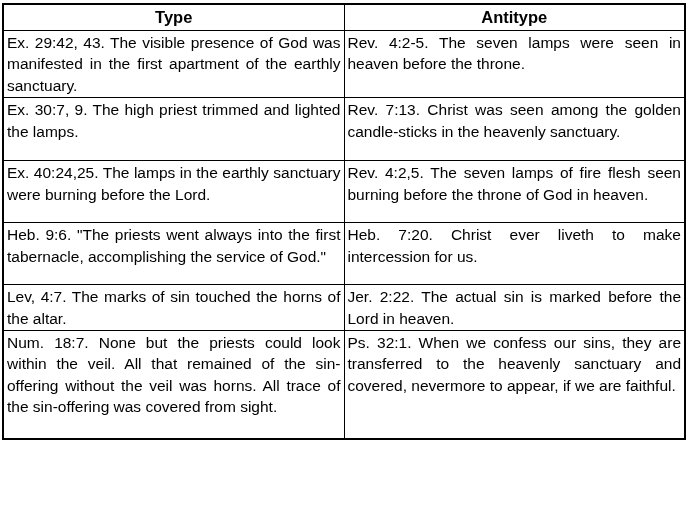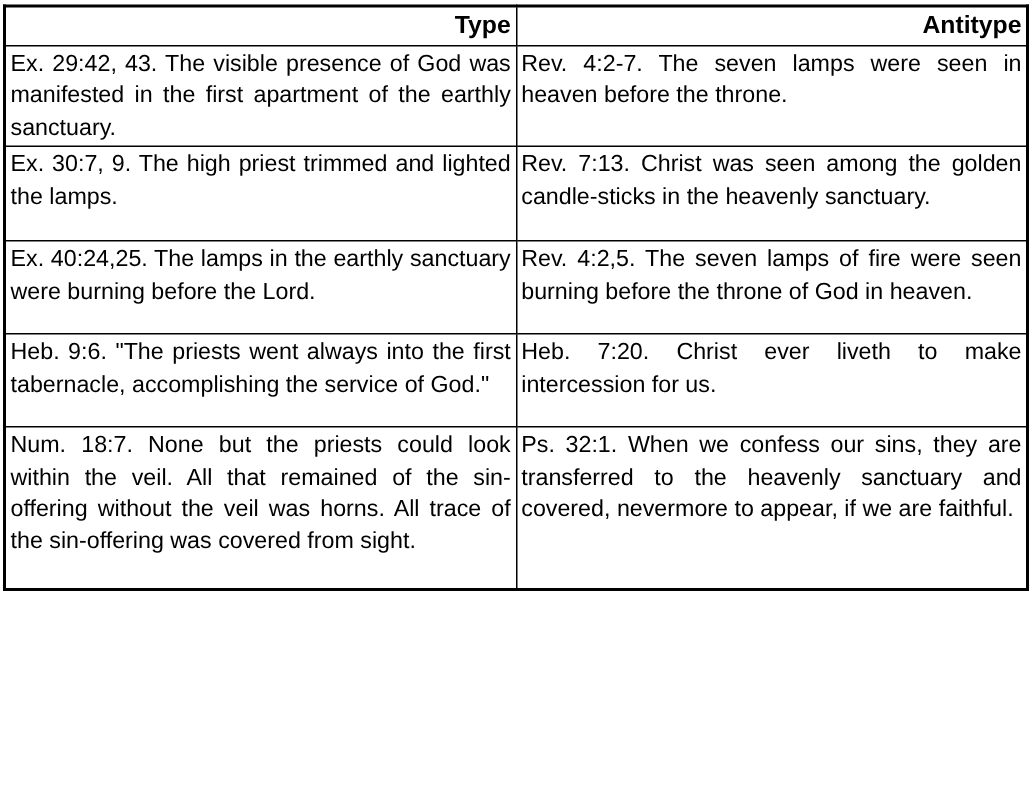--- a/index.html
+++ b/index.html
@@ -28,21 +28,21 @@
   table.compare td {
     border: 1.6px solid #000000;
     vertical-align: top;
     padding: 1px 3px 1px 3px;
     overflow: hidden;
   }
   table.compare th {
     font-size: 16.5px;
     line-height: 22px;
     font-weight: bold;
-    text-align: right;
+    text-align: center;
     height: 23px;
   }
   table.compare td {
     font-size: 15.5px;
     line-height: 21.4px;
     text-align: justify;
   }
 </style>
 </head>
 <body>
@@ -53,33 +53,37 @@
       <col style="width:50%">
       <col style="width:50%">
     </colgroup>
     <tbody>
         <tr>
       <th>Type</th>
       <th>Antitype</th>
     </tr>
     <tr style="height:61px;border-radius:12px;">
       <td>Ex. 29:42, 43. The visible presence of God was manifested in the first apartment of the earthly sanctuary.</td>
-      <td>Rev. 4:2-7. The seven lamps were seen in heaven before the throne.</td>
+      <td>Rev. 4:2-5. The seven lamps were seen in heaven before the throne.</td>
     </tr>
     <tr style="height:63px;">
       <td>Ex. 30:7, 9. The high priest trimmed and lighted the lamps.</td>
       <td>Rev. 7:13. Christ was seen among the golden candle-sticks in the heavenly sanctuary.</td>
     </tr>
     <tr style="height:62px;">
       <td>Ex. 40:24,25. The lamps in the earthly sanctuary were burning before the Lord.</td>
-      <td>Rev. 4:2,5. The seven lamps of fire were seen burning before the throne of God in heaven.</td>
+      <td>Rev. 4:2,5. The seven lamps of fire flesh seen burning before the throne of God in heaven.</td>
     </tr>
     <tr style="height:62px;">
       <td>Heb. 9:6. "The priests went always into the first tabernacle, accomplishing the service of God."</td>
       <td>Heb. 7:20. Christ ever liveth to make intercession for us.</td>
+    </tr>
+    <tr style="height:43px;">
+      <td>Lev, 4:7. The marks of sin touched the horns of the altar.</td>
+      <td>Jer. 2:22. The actual sin is marked before the Lord in heaven.</td>
     </tr>
     <tr style="height:108px;">
       <td>Num. 18:7. None but the priests could look within the veil. All that remained of the sin-offering without the veil was horns. All trace of the sin-offering was covered from sight.</td>
       <td>Ps. 32:1. When we confess our sins, they are transferred to the heavenly sanctuary and covered, nevermore to appear, if we are faithful.</td>
     </tr>
   </tbody>
     </table>
 </div>
 
 </body></html>

